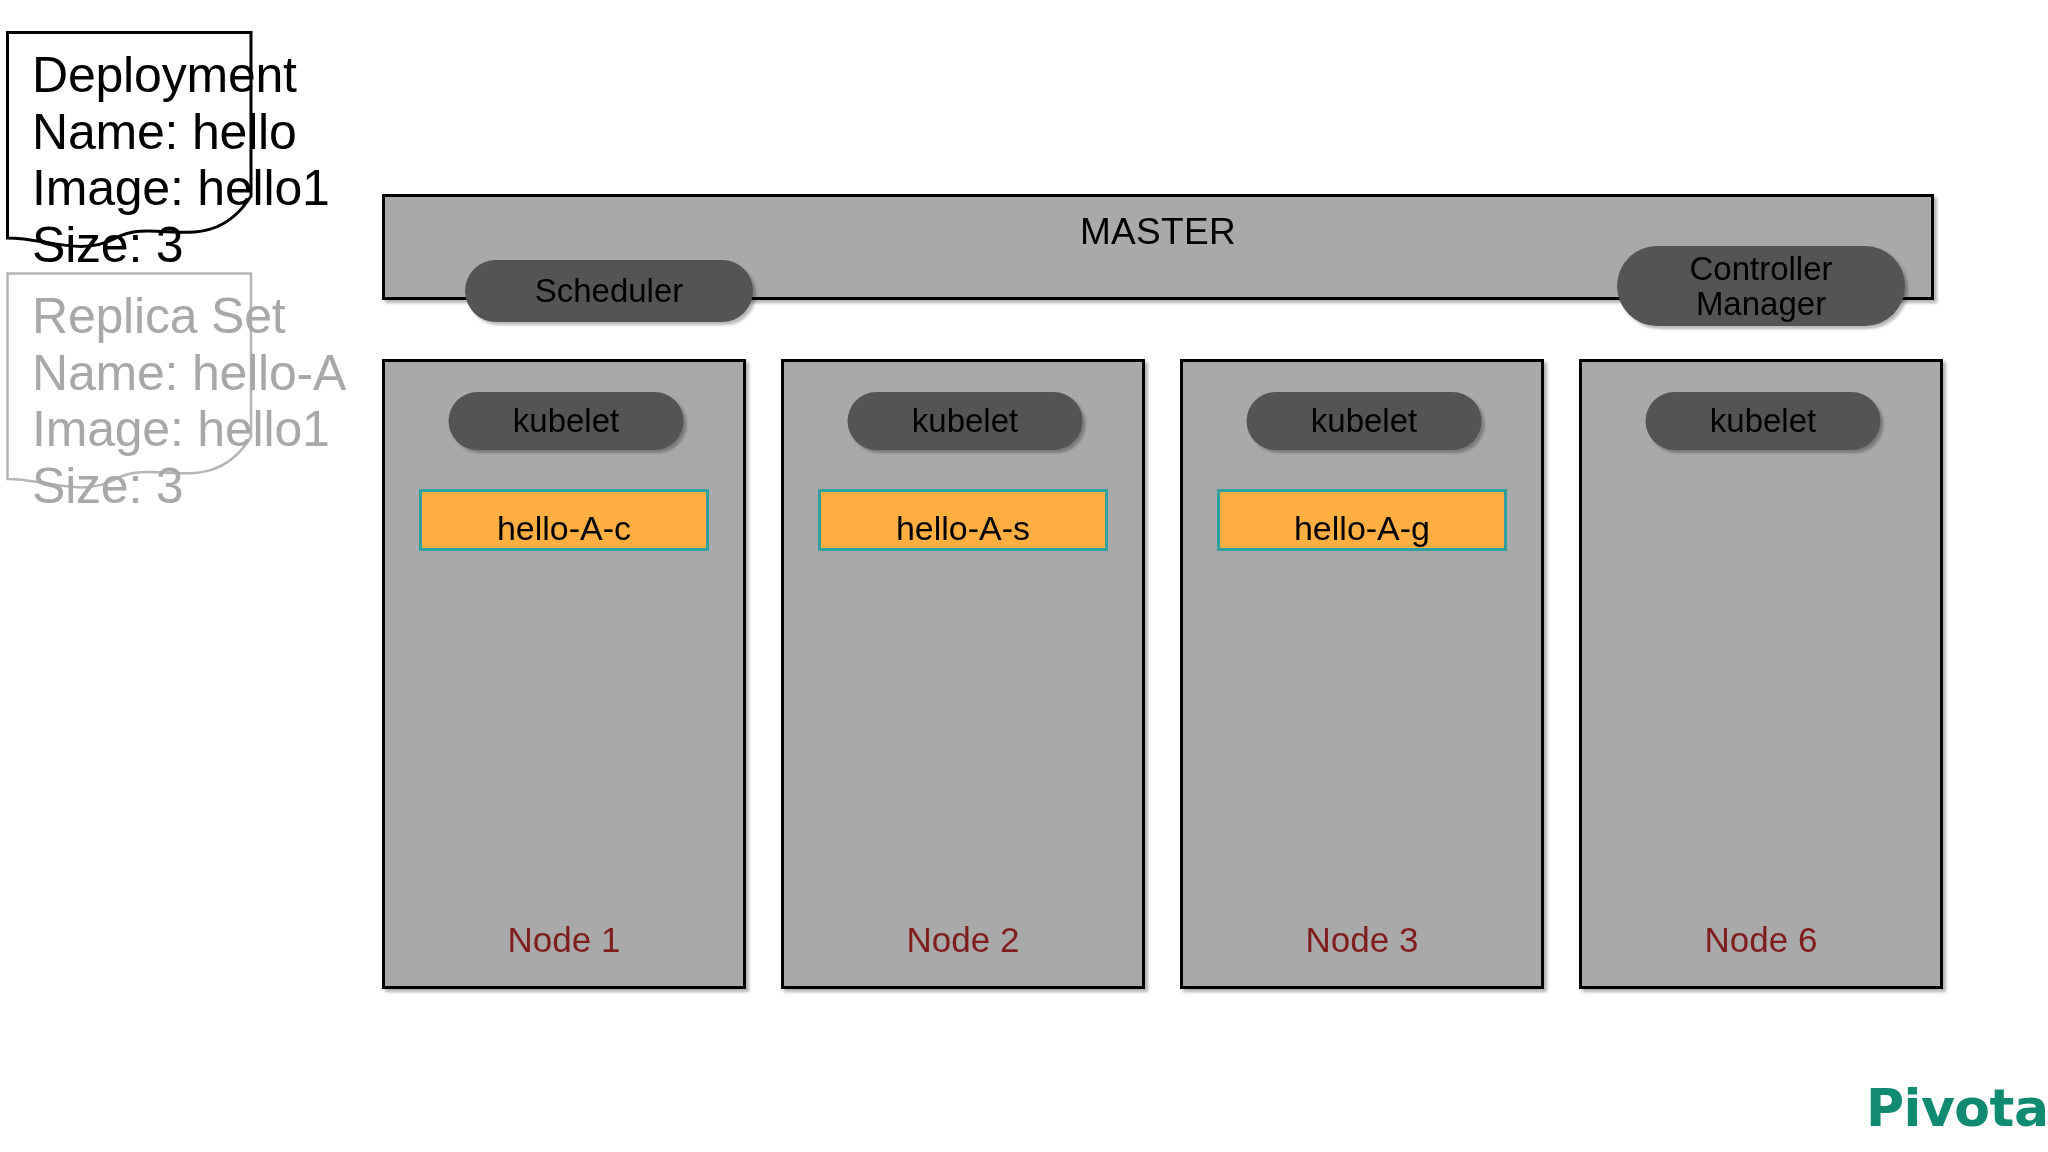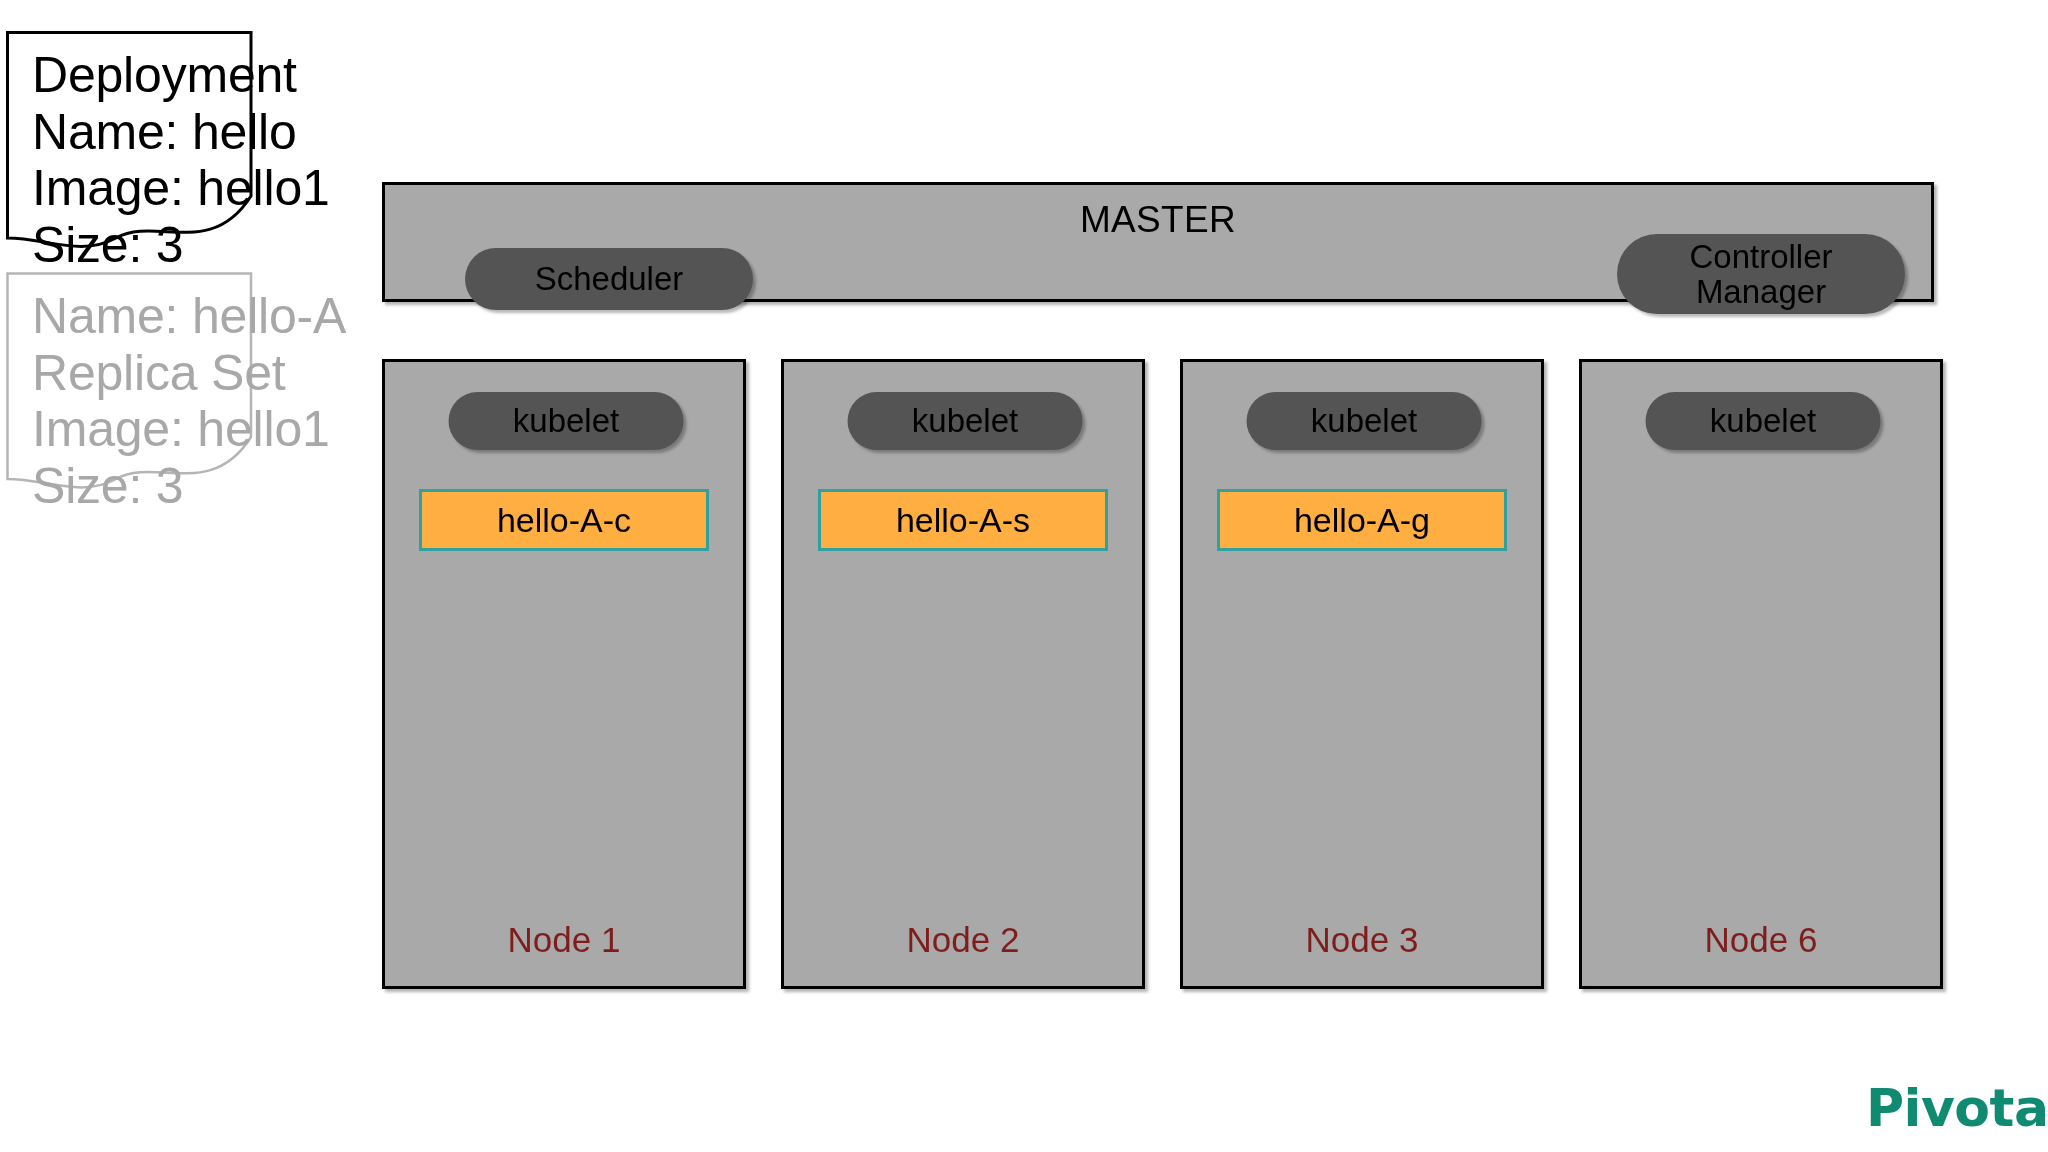--- a/index.html
+++ b/index.html
@@ -59,23 +59,23 @@
   .panel {
     position: absolute;
     background: #a9a9a9;
     border: 3px solid #000000;
     box-sizing: border-box;
     box-shadow: 3px 3px 3px rgba(0,0,0,0.30);
   }
 
   #master-panel {
     left: 382px;
-    top: 182px;
+    top: 194px;
     width: 1552px;
-    height: 120px;
+    height: 106px;
   }
 
   #master-title {
     position: absolute;
     left: 0;
     right: 0;
     top: 14px;
     text-align: center;
     font-size: 37px;
     color: #000000;
@@ -139,21 +139,21 @@
     position: absolute;
     left: 50%;
     transform: translateX(-50%);
     top: 127px;
     width: 290px;
     height: 62px;
     background: #ffae42;
     border: 3px solid #33a0a0;
     box-sizing: border-box;
     display: flex;
-    align-items: center;
+    align-items: flex-end;
     justify-content: center;
     font-size: 34px;
     color: #000000;
   }
 
   .node-label {
     position: absolute;
     left: 0;
     right: 0;
     bottom: 26px;
@@ -181,21 +181,21 @@
   <svg width="330" height="230" viewBox="0 0 330 230">
     <path d="M1.5,1.5 L245,1.5 L245,165 C205,228 150,185 110,207 C75,226 40,207 1.5,207 Z" fill="#ffffff" stroke="#000000" stroke-width="3" stroke-linejoin="miter"></path>
   </svg>
   <div class="note-text"><span class="note-line">Deployment</span><span class="note-line">Name: hello</span><span class="note-line">Image: hello1</span><span class="note-line">Size: 3</span></div>
 </div>
 
 <div class="note" id="replicaset-note">
   <svg width="330" height="230" viewBox="0 0 330 230">
     <path d="M1.5,1.5 L245,1.5 L245,165 C205,228 150,185 110,207 C75,226 40,207 1.5,207 Z" fill="#ffffff" stroke="#b5b5b5" stroke-width="2.5" stroke-linejoin="miter"></path>
   </svg>
-  <div class="note-text"><span class="note-line">Name: hello-A</span><span class="note-line">Replica Set</span><span class="note-line">Image: hello1</span><span class="note-line">Size: 3</span></div>
+  <div class="note-text"><span class="note-line">Replica Set</span><span class="note-line">Name: hello-A</span><span class="note-line">Image: hello1</span><span class="note-line">Size: 3</span></div>
 </div>
 
 <div class="panel" id="master-panel">
   <div id="master-title">MASTER</div>
 
   <div class="pill" id="controller-manager-pill">
     <span>Controller</span>
     <span>Manager</span>
   </div>
 

